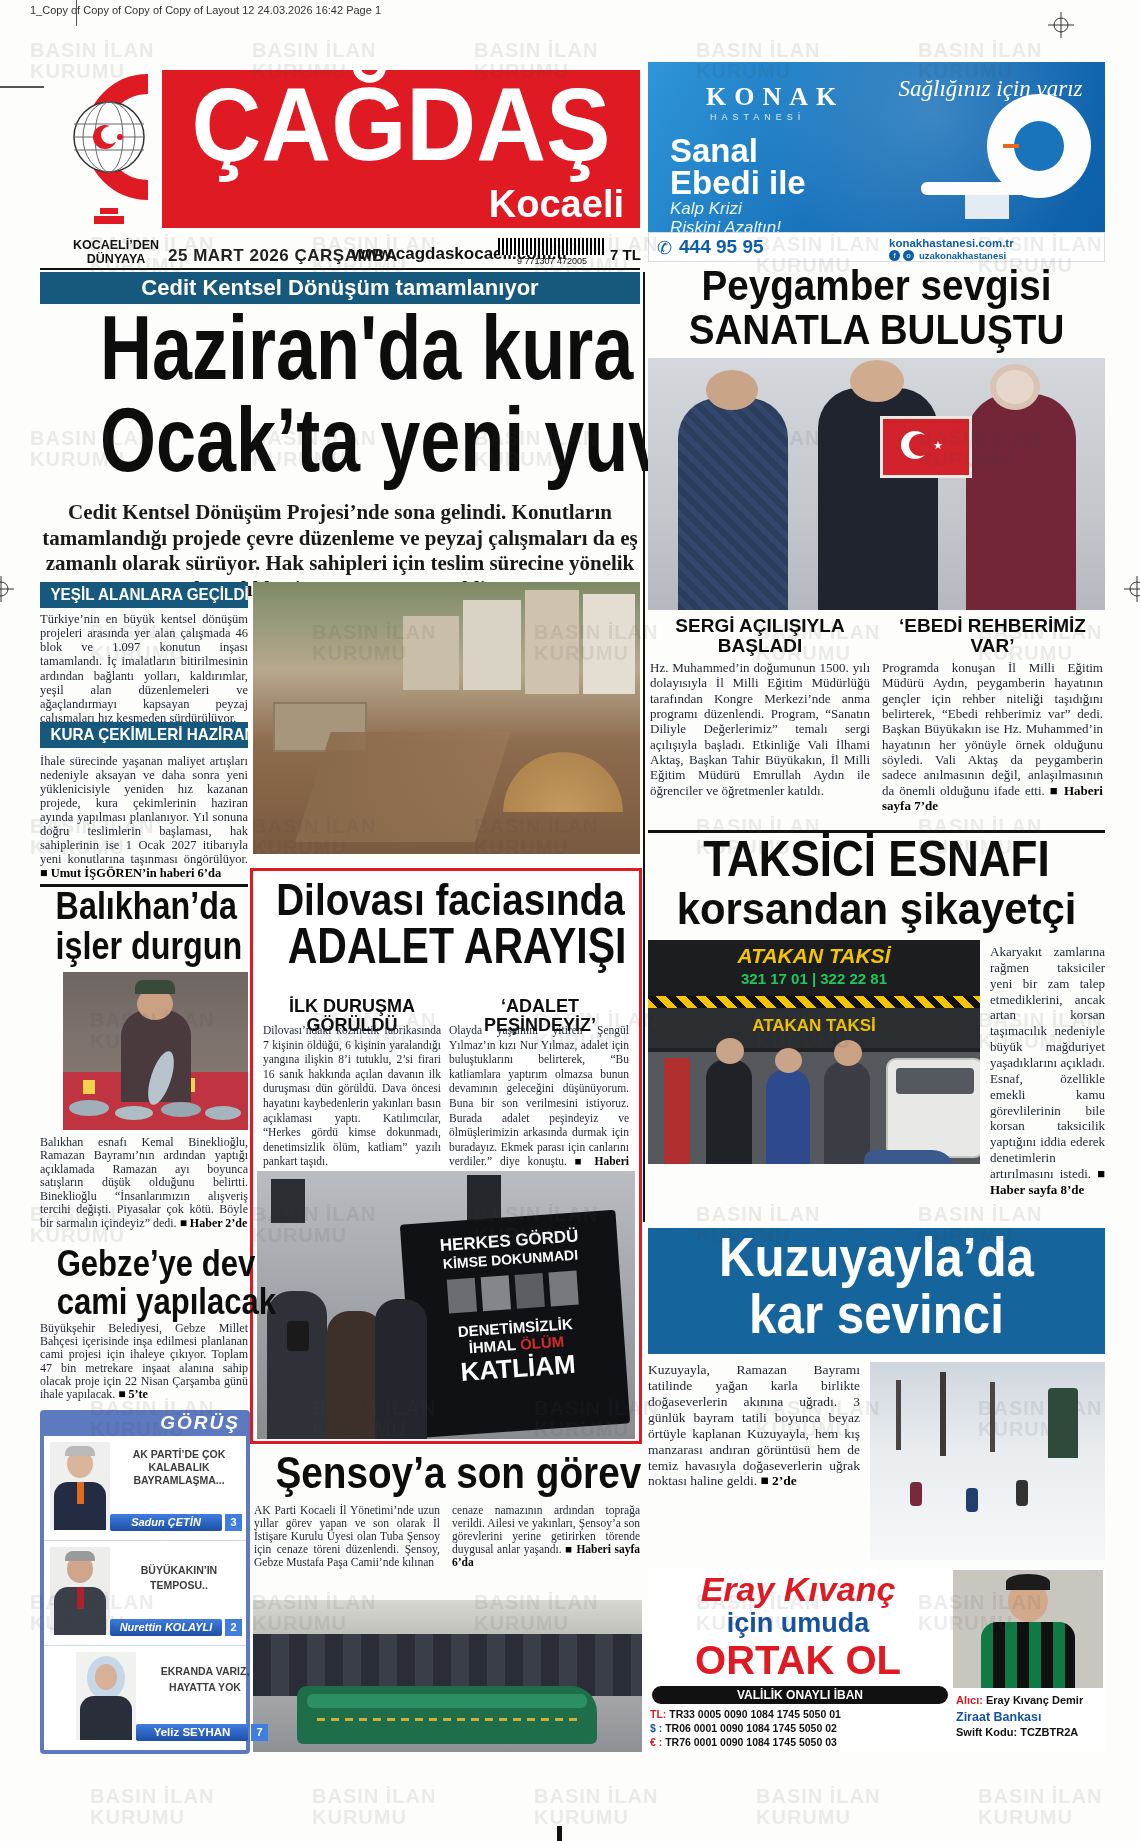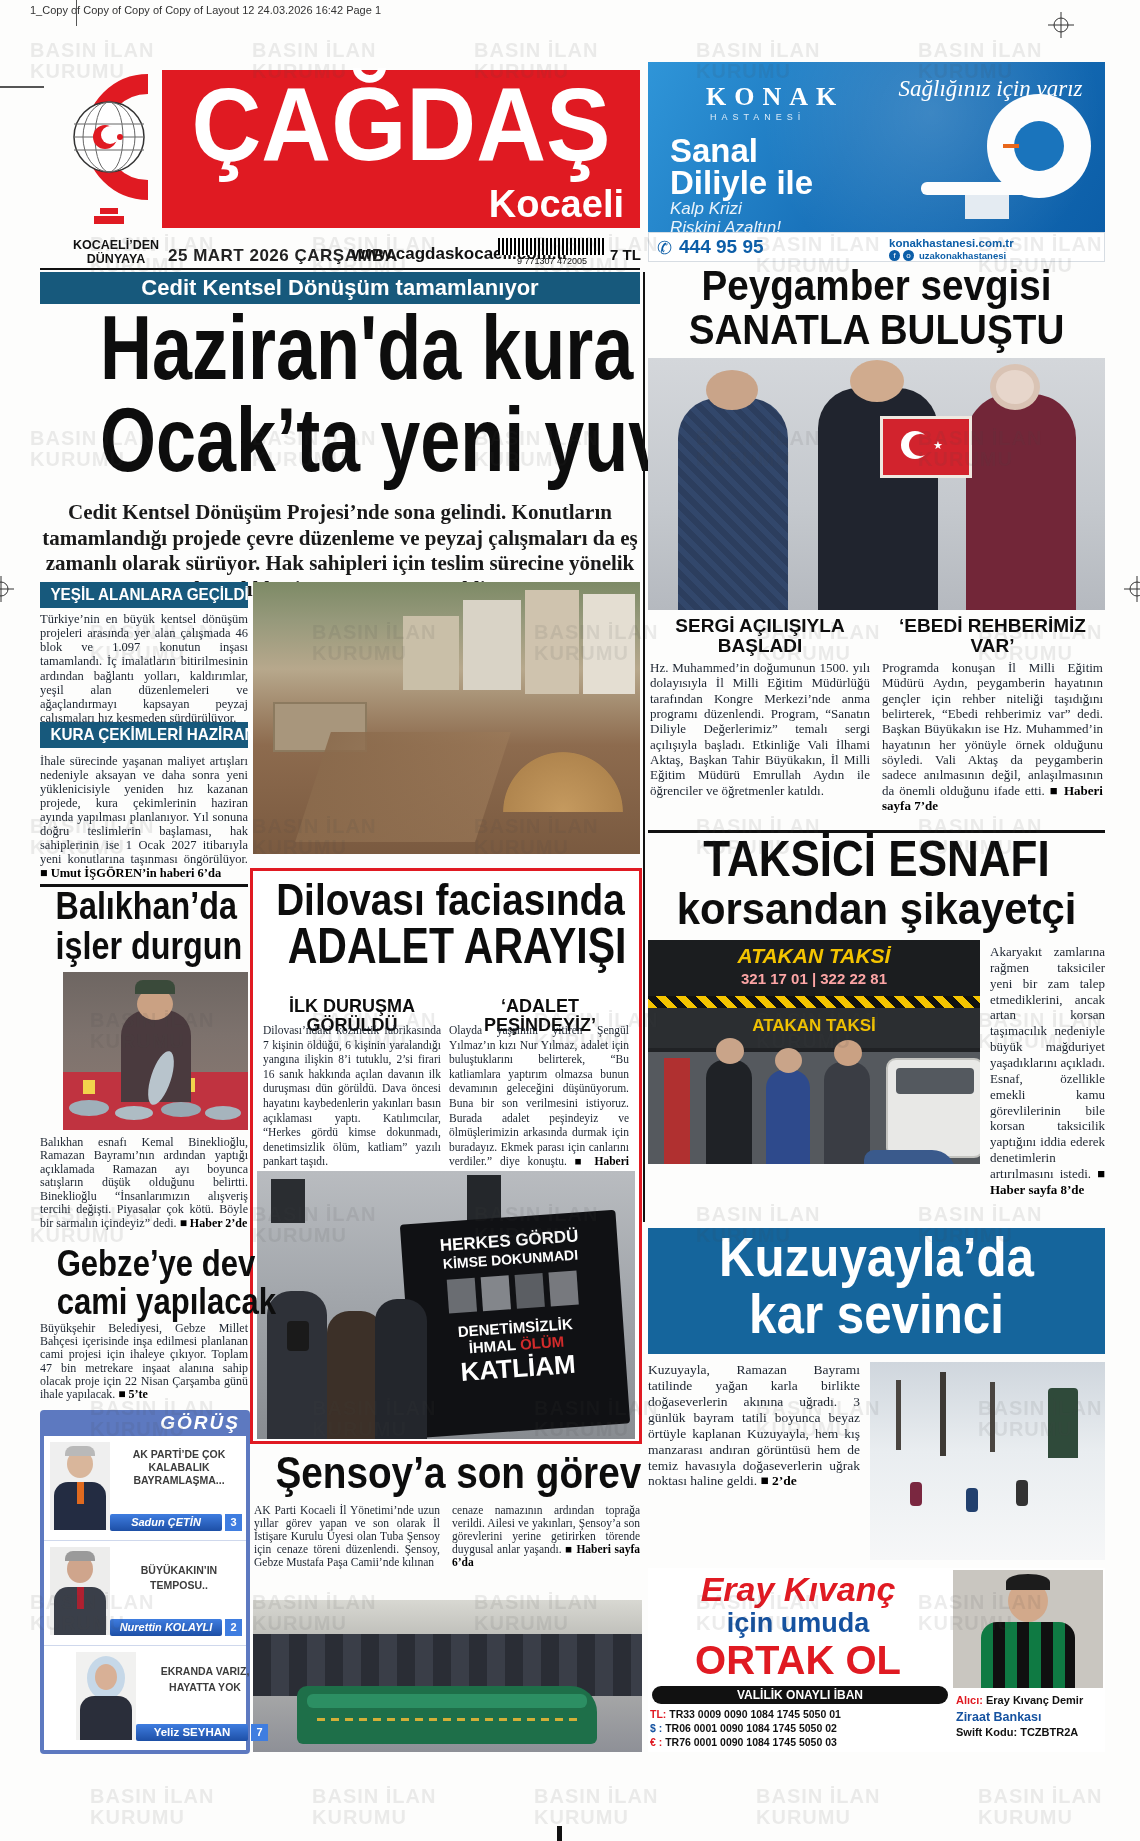--- a/index.html
+++ b/index.html
@@ -79,21 +79,21 @@
   <div class="abs" style="left:610px;top:246px;font-size:15px;font-weight:700;color:#111;">7 TL</div>
   <div class="abs rule" style="left:40px;top:268px;width:600px;height:2px;"></div>
 
   <div class="abs" style="left:648px;top:62px;width:457px;height:200px;">
     <div class="abs" style="left:0;top:0;width:457px;height:170px;background:linear-gradient(120deg,#2f95d8 0%,#1a74bc 45%,#0c5ea8 100%);">
       <div class="abs" style="left:0;top:0;width:457px;height:170px;background:radial-gradient(circle at 62% 30%, rgba(255,255,255,.16), rgba(255,255,255,0) 55%);"></div>
       <div class="abs" style="left:58px;top:20px;color:#fff;font-size:26px;letter-spacing:8px;font-family:'Liberation Serif',serif;font-weight:700;">KONAK</div>
       <div class="abs" style="left:62px;top:50px;color:#dcebf7;font-size:9px;letter-spacing:5px;">HASTANESİ</div>
       <div class="abs" style="left:235px;top:14px;width:215px;text-align:center;color:#fff;font-size:23px;font-style:italic;font-family:'Liberation Serif',serif;">Sağlığınız için varız</div>
       <div class="abs" style="left:22px;top:72px;color:#fff;font-size:33px;font-weight:800;line-height:1;">Sanal</div>
-      <div class="abs" style="left:22px;top:104px;color:#fff;font-size:33px;font-weight:800;line-height:1;">Diliyle ile</div>
+      <div class="abs" style="left:22px;top:104px;color:#fff;font-size:33px;font-weight:800;line-height:1;">Ebedi ile</div>
       <div class="abs" style="left:22px;top:138px;color:#eaf3fb;font-size:17px;font-style:italic;line-height:1.1;">
         <div>Kalp Krizi</div>
         <div>Riskini Azaltın!</div>
       </div>
       <svg class="abs" style="left:255px;top:22px;" width="200" height="146">
         <circle cx="136" cy="62" r="52" fill="#fdfdfd"></circle>
         <circle cx="136" cy="62" r="25" fill="#1a74bc"></circle>
         <rect x="100" y="60" width="16" height="4" fill="#e8671b"></rect>
         <rect x="18" y="98" width="132" height="13" rx="6" fill="#fdfdfd"></rect>
         <rect x="62" y="111" width="44" height="24" fill="#e4ebf2"></rect>
@@ -167,21 +167,21 @@
 
   <div class="abs hl" style="left:648px;top:836px;width:457px;font-size:50px;">
       <span class="sqz" style="transform:scaleX(.88);">TAKSİCİ ESNAFI</span>
     </div>
   <div class="abs hl" style="left:648px;top:888px;width:457px;font-size:44px;">
       <span class="sqz" style="transform:scaleX(.95);">korsandan şikayetçi</span>
     </div>
   <div class="ph" style="left:648px;top:940px;width:332px;height:224px;background:#55595e;">
     <div class="abs" style="left:0;top:0;width:332px;height:56px;background:#1b1d1f;">
       <div class="abs" style="left:0;top:4px;width:332px;text-align:center;color:#f4c400;font-weight:800;font-style:italic;font-size:21px;">ATAKAN TAKSİ</div>
-      <div class="abs" style="left:0;top:30px;width:332px;text-align:center;color:#fca5a5;font-weight:700;font-size:15px;">321 17 01 | 322 22 81</div>
+      <div class="abs" style="left:0;top:30px;width:332px;text-align:center;color:#22c55e;font-weight:700;font-size:15px;">321 17 01 | 322 22 81</div>
     </div>
     <div class="abs" style="left:0;top:56px;width:332px;height:12px;background:repeating-linear-gradient(45deg,#f4c400 0 7px,#111 7px 14px);"></div>
     <div class="abs" style="left:0;top:68px;width:332px;height:40px;background:#2b2e31;border-bottom:4px solid #202225;">
       <div class="abs" style="left:0;top:8px;width:332px;text-align:center;color:#f4c400;font-weight:700;font-size:17px;">ATAKAN TAKSİ</div>
     </div>
     <div class="abs" style="left:16px;top:118px;width:26px;height:110px;background:#b03030;"></div>
     <div class="abs" style="left:58px;top:120px;width:46px;height:150px;border-radius:18px 18px 0 0;background:#1f2226;"></div>
     <div class="abs" style="left:68px;top:98px;width:28px;height:26px;border-radius:50%;background:#c9a489;"></div>
     <div class="abs" style="left:118px;top:130px;width:44px;height:140px;border-radius:18px 18px 0 0;background:#2e4a8c;"></div>
     <div class="abs" style="left:127px;top:108px;width:27px;height:25px;border-radius:50%;background:#c9a489;"></div>
@@ -217,21 +217,21 @@
   <div class="abs" style="left:648px;top:1568px;width:457px;height:184px;background:#fff;">
     <div class="abs" style="left:0;top:2px;width:300px;text-align:center;color:#e01a22;font-weight:900;font-style:italic;font-size:34px;">Eray Kıvanç</div>
     <div class="abs" style="left:0;top:40px;width:300px;text-align:center;color:#1552a0;font-weight:900;font-size:27px;">için umuda</div>
     <div class="abs" style="left:0;top:70px;width:300px;text-align:center;color:#e01a22;font-weight:900;font-size:40px;">ORTAK OL</div>
     <div class="ph" style="left:305px;top:2px;width:150px;height:118px;background:#c9c6c0;">
       <div class="abs" style="left:55px;top:10px;width:40px;height:42px;border-radius:50%;background:#d2a98b;"></div>
       <div class="abs" style="left:53px;top:4px;width:44px;height:16px;border-radius:50% 50% 0 0;background:#1c1c1c;"></div>
       <div class="abs" style="left:28px;top:52px;width:94px;height:66px;border-radius:16px 16px 0 0;background:repeating-linear-gradient(90deg,#0f7a43 0 12px,#101010 12px 24px);"></div>
     </div>
     <div class="abs" style="left:4px;top:118px;width:296px;height:18px;background:#111;border-radius:9px;color:#fff;font-size:12px;font-weight:700;text-align:center;line-height:18px;">VALİLİK ONAYLI İBAN</div>
-    <div class="abs" style="left:2px;top:140px;font-size:10.5px;font-weight:700;color:#111;"><span style="color:#e01a22;">TL:</span> <span>TR33 0009 0090 1084 1745 5050 01</span></div>
+    <div class="abs" style="left:2px;top:140px;font-size:10.5px;font-weight:700;color:#111;"><span style="color:#e01a22;">TL:</span> <span>TR33 0005 0090 1084 1745 5050 01</span></div>
     <div class="abs" style="left:2px;top:154px;font-size:10.5px;font-weight:700;color:#111;"><span style="color:#1552a0;">$ :</span> <span>TR06 0001 0090 1084 1745 5050 02</span></div>
     <div class="abs" style="left:2px;top:168px;font-size:10.5px;font-weight:700;color:#111;"><span style="color:#e01a22;">€ :</span> <span>TR76 0001 0090 1084 1745 5050 03</span></div>
     <div class="abs" style="left:308px;top:126px;font-size:11px;font-weight:700;color:#111;"><span style="color:#e01a22;">Alıcı:</span> <span>Eray Kıvanç Demir</span></div>
     <div class="abs" style="left:308px;top:142px;font-size:12.5px;font-weight:700;color:#1552a0;">Ziraat Bankası</div>
     <div class="abs" style="left:308px;top:158px;font-size:11px;font-weight:700;color:#111;"><span>Swift Kodu:</span> <span>TCZBTR2A</span></div>
   </div>
 
   <div class="abs" style="left:250px;top:868px;width:392px;height:576px;border:3px solid #e01a22;box-sizing:border-box;background:#fff;">
     <div class="hl" style="margin-top:8px;font-size:44px;">
         <span class="sqz" style="transform:scaleX(.88);">Dilovası faciasında</span>

